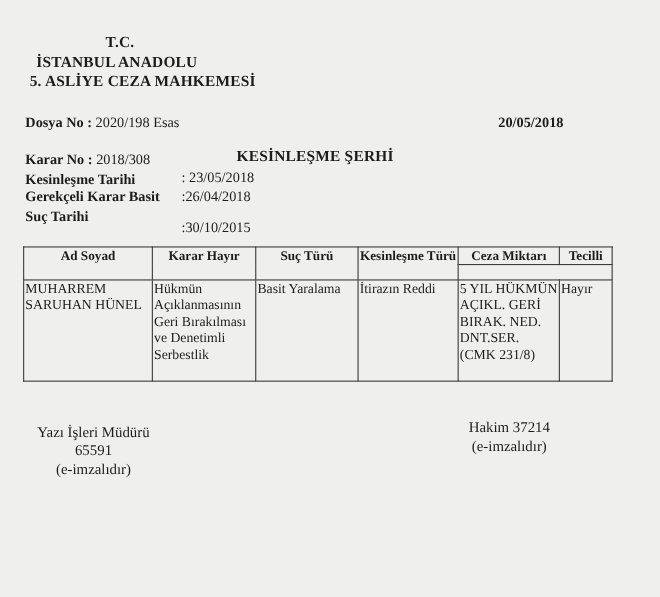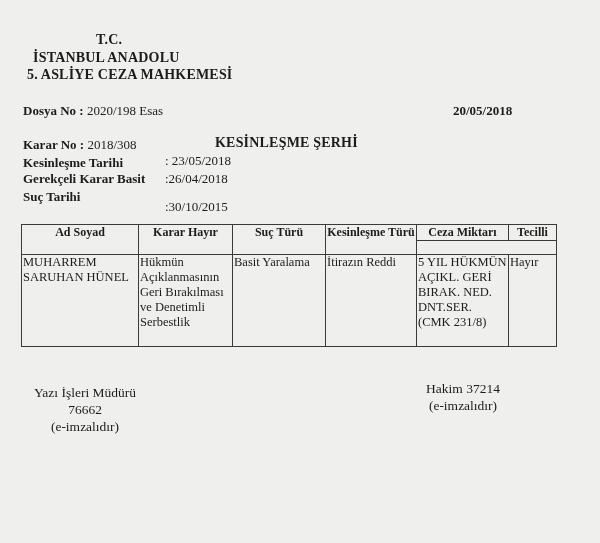--- a/index.html
+++ b/index.html
@@ -88,20 +88,20 @@
     <td>Basit Yaralama</td>
     <td>İtirazın Reddi</td>
     <td>5 YIL HÜKMÜN AÇIKL. GERİ BIRAK. NED. DNT.SER. (CMK 231/8)</td>
     <td>Hayır</td>
   </tr>
 </tbody>
   </table>
 
 <div class="abs sig" style="left:30px;top:384px;width:110px;">
   <div>Yazı İşleri Müdürü</div>
-  <div>76662</div>
+  <div>65591</div>
   <div>(e-imzalıdır)</div>
 </div>
 
 <div class="abs sig" style="left:423px;top:380px;width:80px;text-align:center;">
   <div>Hakim 37214</div>
   <div>(e-imzalıdır)</div>
 </div>
 
 </body></html>

